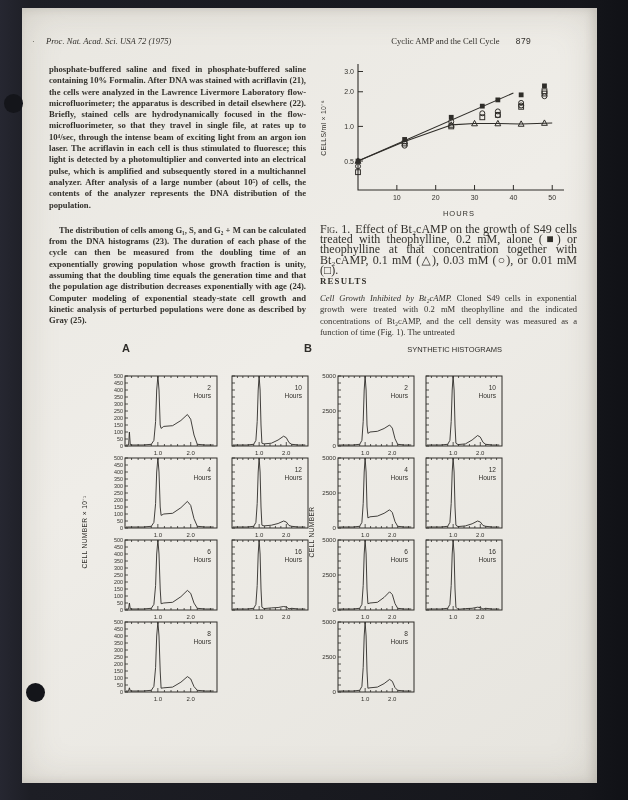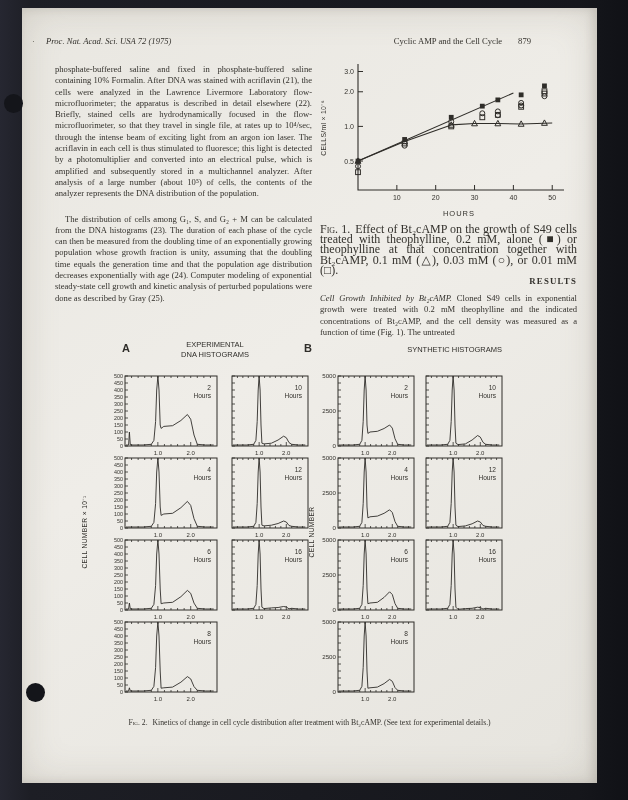--- a/index.html
+++ b/index.html
@@ -14,29 +14,29 @@
     box-shadow:inset 0 0 38px rgba(110,100,80,.20), inset -4px 0 10px rgba(60,55,45,.15);
     color:#33312c;
   }
   .hole{position:absolute;border-radius:50%;background:#14151a;width:19px;height:19px;}
   .hole1{left:-18px;top:86px;}
   .hole2{left:4px;top:675px;}
   .header{position:absolute;top:28px;left:0;width:100%;font-size:8.6px;}
   .hmark{position:absolute;left:10px;top:0;color:#4a483f;}
   .hleft{position:absolute;left:24px;top:0;font-style:italic;}
   .hright{position:absolute;right:66px;top:0;}
-  .pagenum{margin-left:16px;}
+  .pagenum{margin-left:16px;font-family:Liberation Mono, monospace;}
   .body-text{font-size:8.6px;line-height:11.3px;text-align:justify;margin:0;}
   .indent{text-indent:10px;}
-  .col-left{position:absolute;left:33px;top:56px;width:257px;}
+  .col-left{position:absolute;left:27px;top:56px;width:257px;font-weight:bold;}
   .col-left p + p{margin-top:14px;}
   .fig1{position:absolute;left:294px;top:50px;width:256px;height:166px;}
   .fig1-caption{position:absolute;left:298px;top:216px;width:257px;font-size:12px;line-height:10.2px;text-align:justify;}
   .figlabel{font-variant:small-caps;margin-right:5px;}
-  .results{position:absolute;left:298px;top:268px;width:257px;text-align:right;font-weight:bold;font-size:8.8px;letter-spacing:1.2px;}
+  .results{position:absolute;left:298px;top:268px;width:257px;text-align:left;font-weight:bold;font-size:8.8px;letter-spacing:1.2px;}
   .col-right-para{position:absolute;left:298px;top:285px;width:257px;}
   .lead-italic{font-style:italic;}
   #fig2{position:absolute;left:0;top:330px;width:575px;height:372px;}
   .fig2-caption{position:absolute;left:0;top:710px;width:575px;text-align:center;font-size:7.7px;}
   svg text{font-family:"Liberation Sans", sans-serif;fill:#34322d;}
   .f2abs{position:absolute;font-family:"Liberation Sans", sans-serif;color:#2f2d29;}
 </style>
 </head>
 <body>
 
@@ -117,24 +117,20 @@
   </div>
 
   <div class="results">RESULTS</div>
 
   <p class="body-text col-right-para">
     <span class="lead-italic">Cell Growth Inhibited by Bt₂cAMP.</span><span> Cloned S49 cells in exponential growth were treated with 0.2 mM theophylline and the indicated concentrations of Bt₂cAMP, and the cell density was measured as a function of time (Fig. 1). The untreated</span>
   </p>
 
   <div id="fig2">
       <div class="f2abs" style="left: 100px; top: 4px; font-size: 11px; font-weight: bold;">A</div>
-      <div class="f2abs" style="left: 118px; top: 2px; width: 150px; text-align: center; font-size: 7.5px; line-height: 9.5px;">
-        <div>EXPERIMENTAL</div>
-        <div>DNA HISTOGRAMS</div>
-      </div>
       <div class="f2abs" style="left: 282px; top: 4px; font-size: 11px; font-weight: bold;">B</div>
       <div class="f2abs" style="left: 316px; top: 7px; width: 164px; text-align: right; font-size: 7.5px;">SYNTHETIC HISTOGRAMS</div>
       <div class="f2abs" style="left: 62px; top: 194px; transform: translate(-50%, -50%) rotate(-90deg); font-size: 6.6px; letter-spacing: 0.4px; white-space: nowrap;">CELL NUMBER × 10⁻¹</div>
       <div class="f2abs" style="left: 289px; top: 194px; transform: translate(-50%, -50%) rotate(-90deg); font-size: 6.6px; letter-spacing: 0.4px; white-space: nowrap;">CELL NUMBER</div>
       <svg width="124" height="88" style="position: absolute; left: 77px; top: 36px;">
         <rect x="26" y="2" width="92" height="70" fill="none" stroke="#2f2d29" stroke-width="1"></rect>
         <line x1="26" y1="2" x2="29" y2="2" stroke="#2f2d29" stroke-width="0.8"></line>
         <text x="24" y="4" font-size="5.4" text-anchor="end">500</text>
         <line x1="26" y1="9" x2="29" y2="9" stroke="#2f2d29" stroke-width="0.8"></line>
         <text x="24" y="11" font-size="5.4" text-anchor="end">450</text>
@@ -813,16 +809,13 @@
         <line x1="78.57142857142858" y1="72" x2="78.57142857142858" y2="70" stroke="#2f2d29" stroke-width="0.8"></line>
         <line x1="78.57142857142858" y1="2" x2="78.57142857142858" y2="4" stroke="#2f2d29" stroke-width="0.8"></line>
         <text x="35.14285714285714" y="81" font-size="6" text-anchor="middle">1.0</text>
         <text x="62.285714285714285" y="81" font-size="6" text-anchor="middle">2.0</text>
         <text x="78" y="16" font-size="6.6" text-anchor="end">16</text>
         <text x="78" y="24" font-size="6.6" text-anchor="end">Hours</text>
         <path d="M 8.8 71.0 L 10.2 71.0 L 22.9 71.0 L 29.7 70.3 L 31.9 66.4 L 33.2 47.5 L 34.2 16.0 L 35.1 2.0 L 36.1 16.0 L 37.0 51.0 L 37.9 69.2 L 40.0 71.3 L 47.4 70.6 L 54.1 70.3 L 59.6 69.2 L 62.3 69.6 L 65.0 71.0 L 67.7 70.3 L 74.5 71.0 L 81.3 71.0" fill="none" stroke="#2f2d29" stroke-width="0.9" stroke-linejoin="round"></path>
       </svg>
     </div>
 
-  <div class="fig2-caption">
-    <span class="figlabel">Fig. 2.</span><span>Kinetics of change in cell cycle distribution after treatment with Bt₂cAMP. (See text for experimental details.)</span>
-  </div>
 </div>
 
 </body></html>

